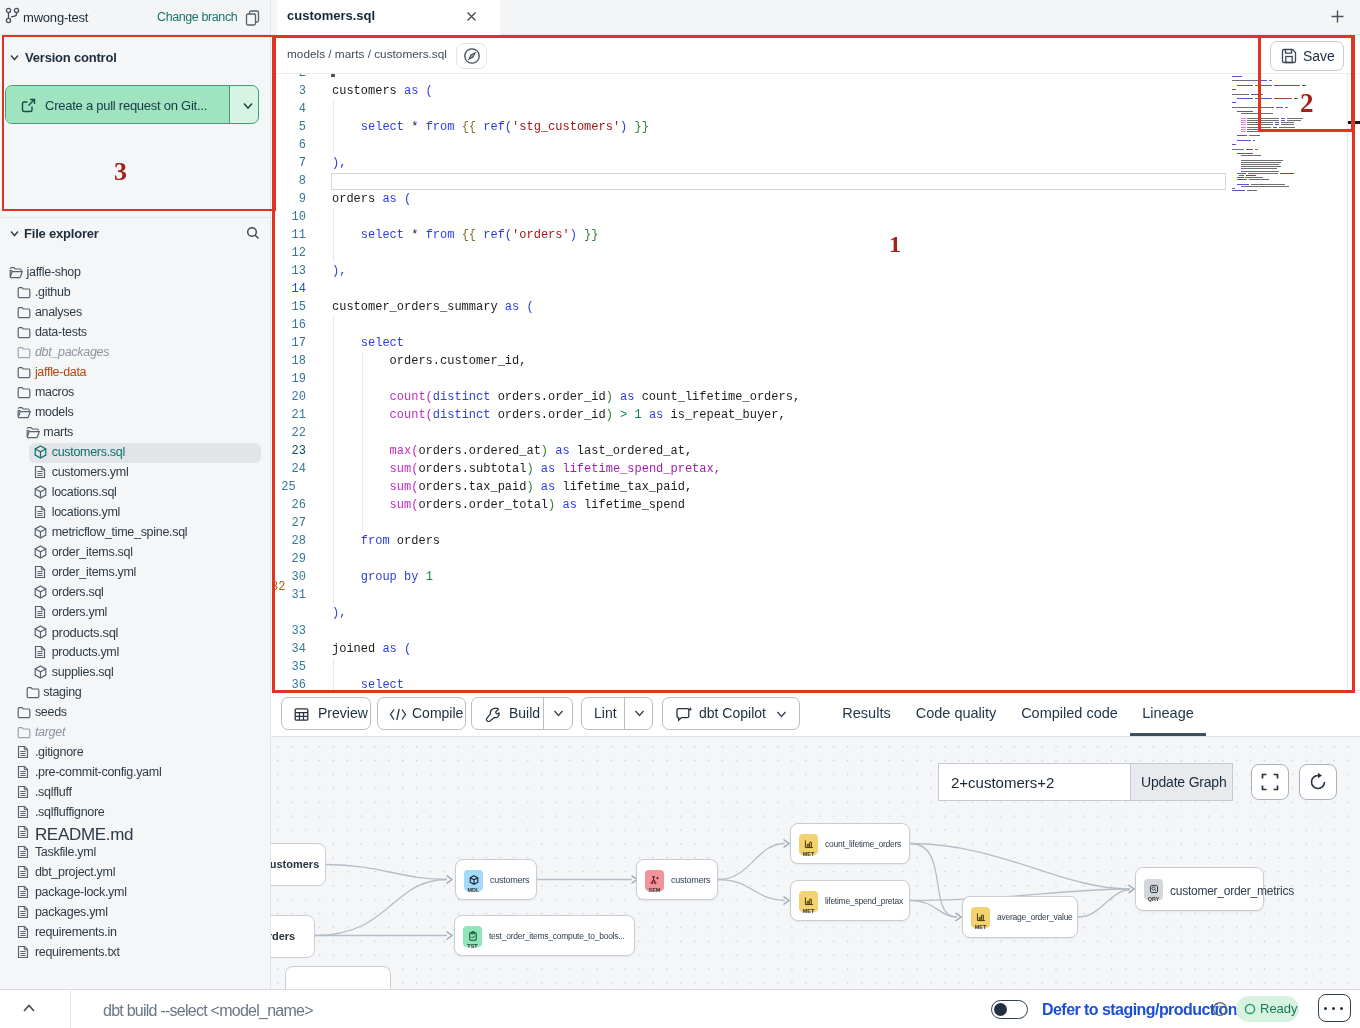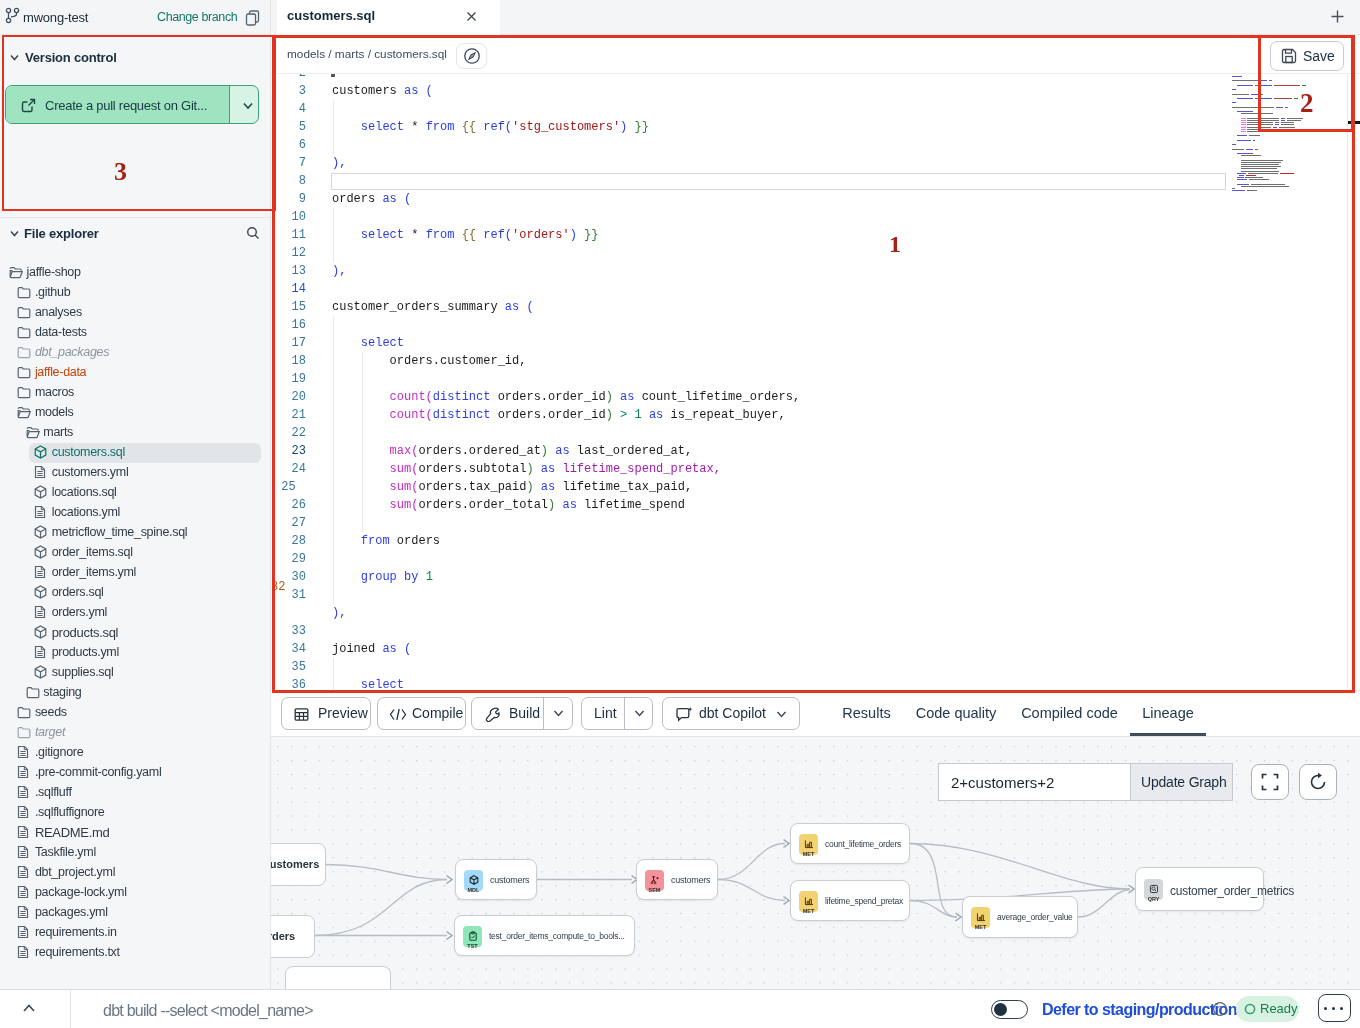--- a/index.html
+++ b/index.html
@@ -199,21 +199,21 @@
 <path d="M1.5 12.5 L1.5 1.5 L7.5 1.5 L10.5 4.5 L10.5 12.5 Z" fill="none" stroke="#56636f" stroke-width="1.2"></path>
 <path d="M7.3 1.7 L7.3 4.7 L10.3 4.7" fill="none" stroke="#56636f" stroke-width="1"></path>
 <path d="M3.4 6.5 L8.6 6.5 M3.4 8.5 L8.6 8.5 M3.4 10.5 L8.6 10.5" stroke="#56636f" stroke-width="1"></path>
 </svg>
 <div class="abs" style="left:34.9px;top:805px;font-size:12.5px;color:#2f3b47;letter-spacing:-0.3px;">.sqlfluffignore</div>
 <svg class="abs" style="left:17.4px;top:825px;" width="12" height="14" viewBox="0 0 12 14">
 <path d="M1.5 12.5 L1.5 1.5 L7.5 1.5 L10.5 4.5 L10.5 12.5 Z" fill="none" stroke="#56636f" stroke-width="1.2"></path>
 <path d="M7.3 1.7 L7.3 4.7 L10.3 4.7" fill="none" stroke="#56636f" stroke-width="1"></path>
 <path d="M3.4 6.5 L8.6 6.5 M3.4 8.5 L8.6 8.5 M3.4 10.5 L8.6 10.5" stroke="#56636f" stroke-width="1"></path>
 </svg>
-<div class="abs" style="left:34.9px;top:825px;font-size:13px;color:#2f3b47;letter-spacing:-0.3px;">README.md</div>
+<div class="abs" style="left:34.9px;top:825px;font-size:17px;color:#2f3b47;letter-spacing:-0.3px;">README.md</div>
 <svg class="abs" style="left:17.4px;top:845px;" width="12" height="14" viewBox="0 0 12 14">
 <path d="M1.5 12.5 L1.5 1.5 L7.5 1.5 L10.5 4.5 L10.5 12.5 Z" fill="none" stroke="#56636f" stroke-width="1.2"></path>
 <path d="M7.3 1.7 L7.3 4.7 L10.3 4.7" fill="none" stroke="#56636f" stroke-width="1"></path>
 <path d="M3.4 6.5 L8.6 6.5 M3.4 8.5 L8.6 8.5 M3.4 10.5 L8.6 10.5" stroke="#56636f" stroke-width="1"></path>
 </svg>
 <div class="abs" style="left:34.9px;top:845px;font-size:12.5px;color:#2f3b47;letter-spacing:-0.3px;">Taskfile.yml</div>
 <svg class="abs" style="left:17.4px;top:865px;" width="12" height="14" viewBox="0 0 12 14">
 <path d="M1.5 12.5 L1.5 1.5 L7.5 1.5 L10.5 4.5 L10.5 12.5 Z" fill="none" stroke="#56636f" stroke-width="1.2"></path>
 <path d="M7.3 1.7 L7.3 4.7 L10.3 4.7" fill="none" stroke="#56636f" stroke-width="1"></path>
 <path d="M3.4 6.5 L8.6 6.5 M3.4 8.5 L8.6 8.5 M3.4 10.5 L8.6 10.5" stroke="#56636f" stroke-width="1"></path>

